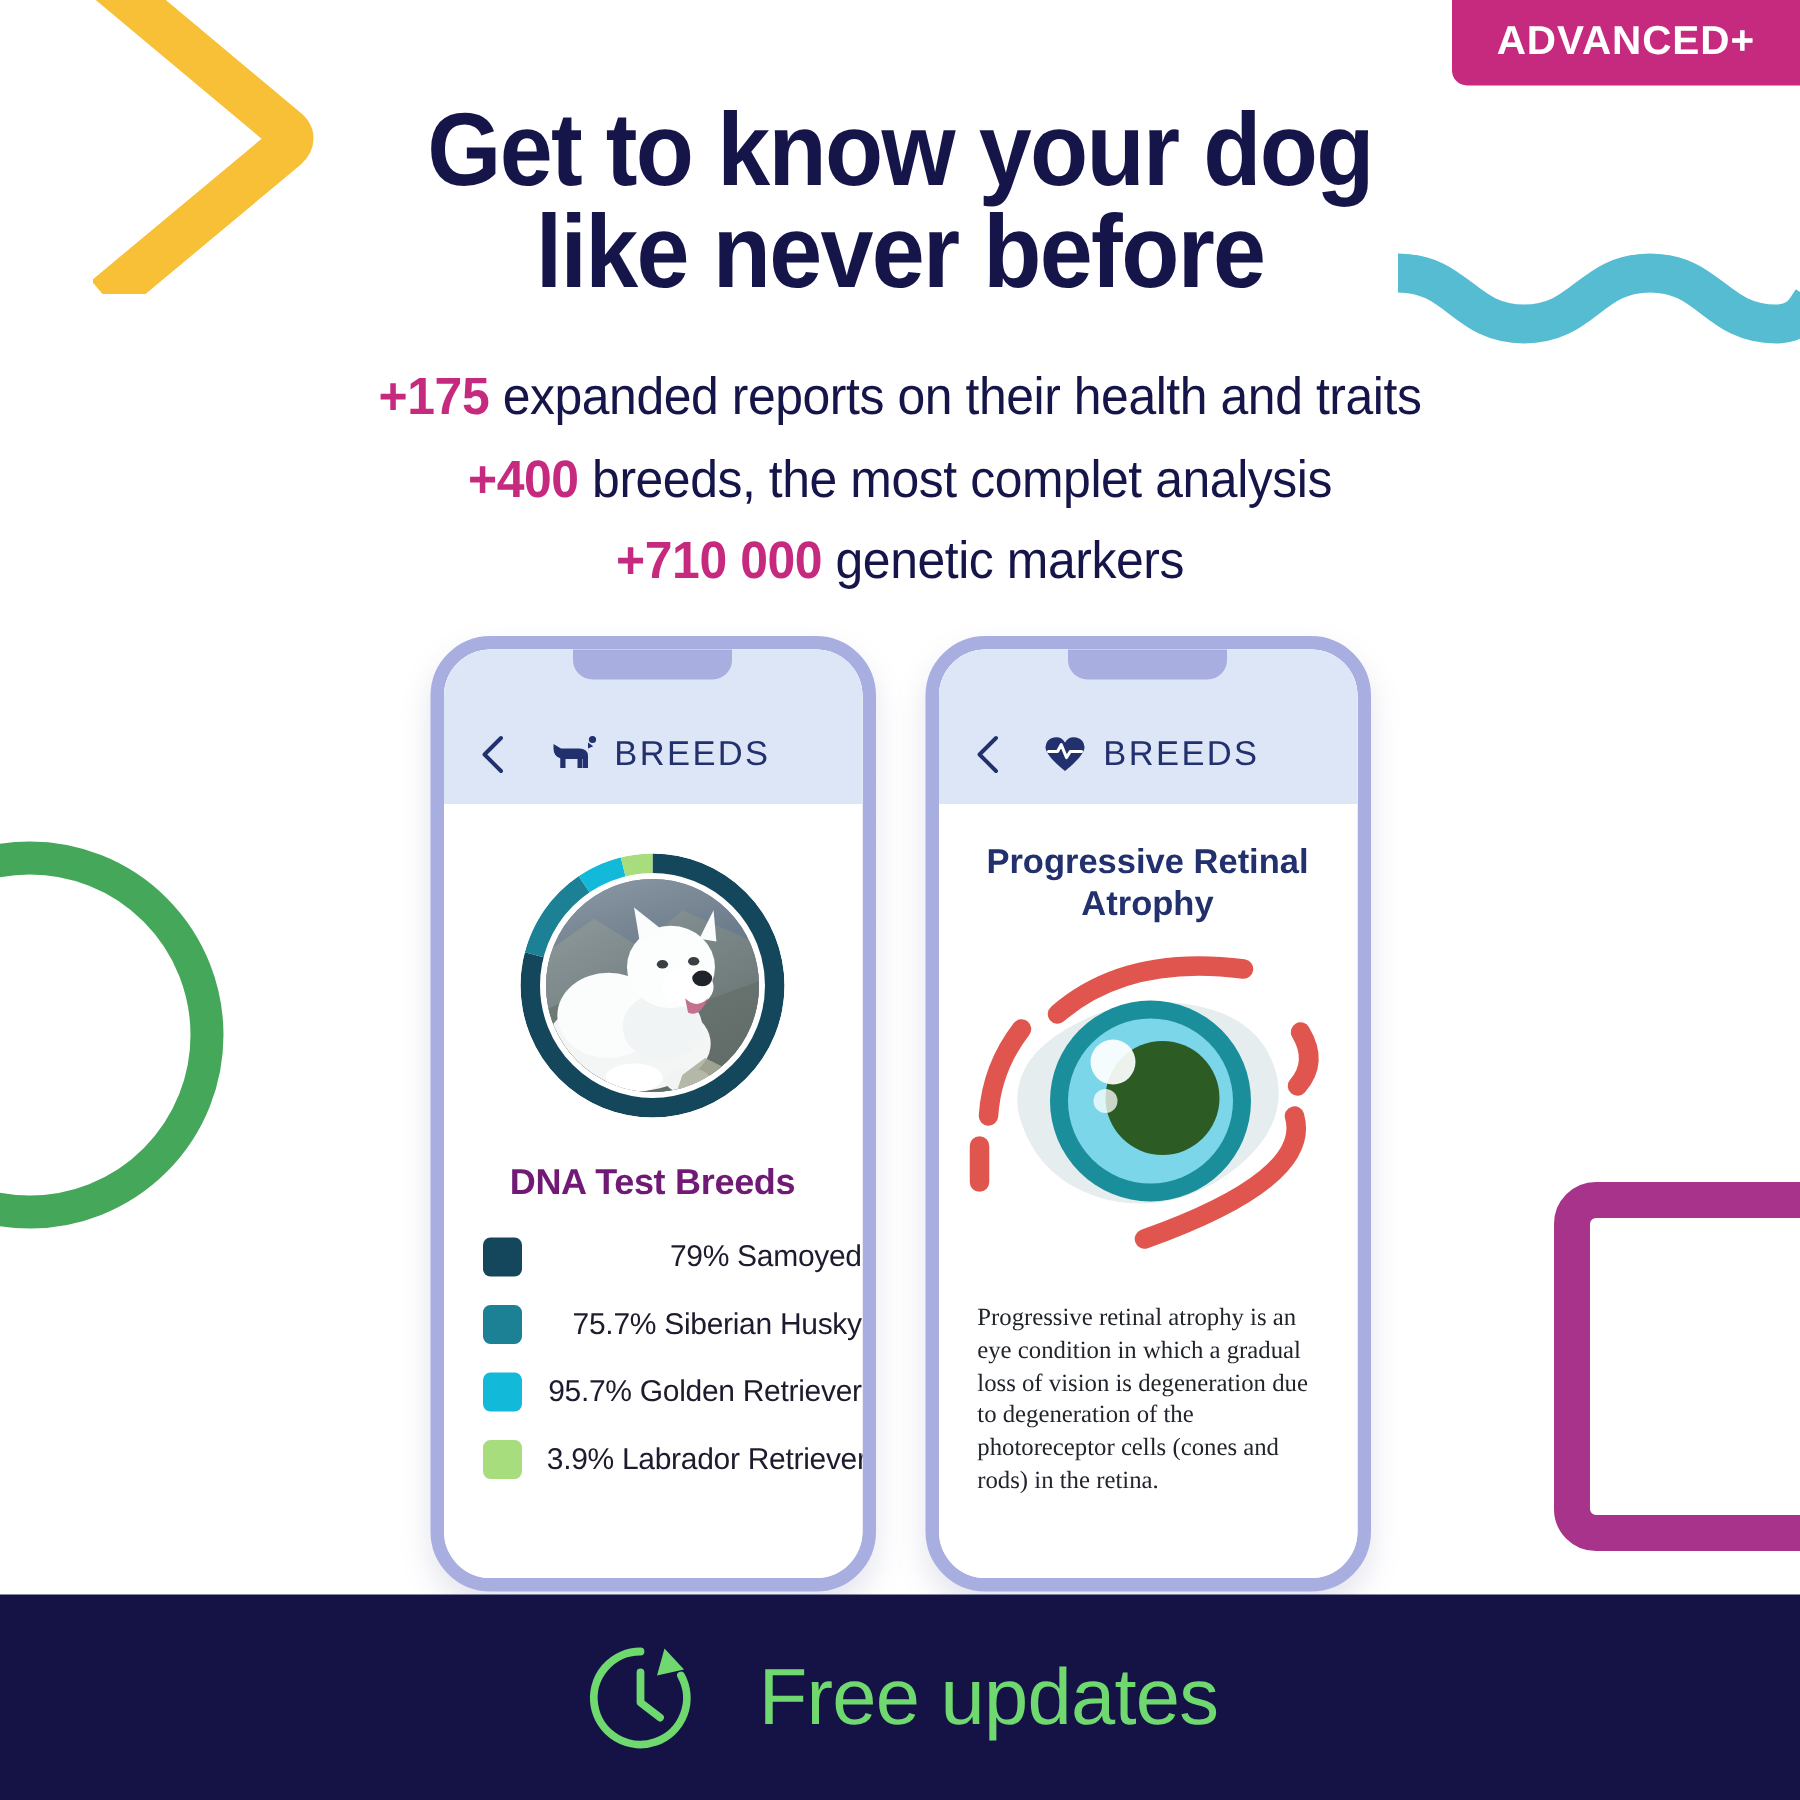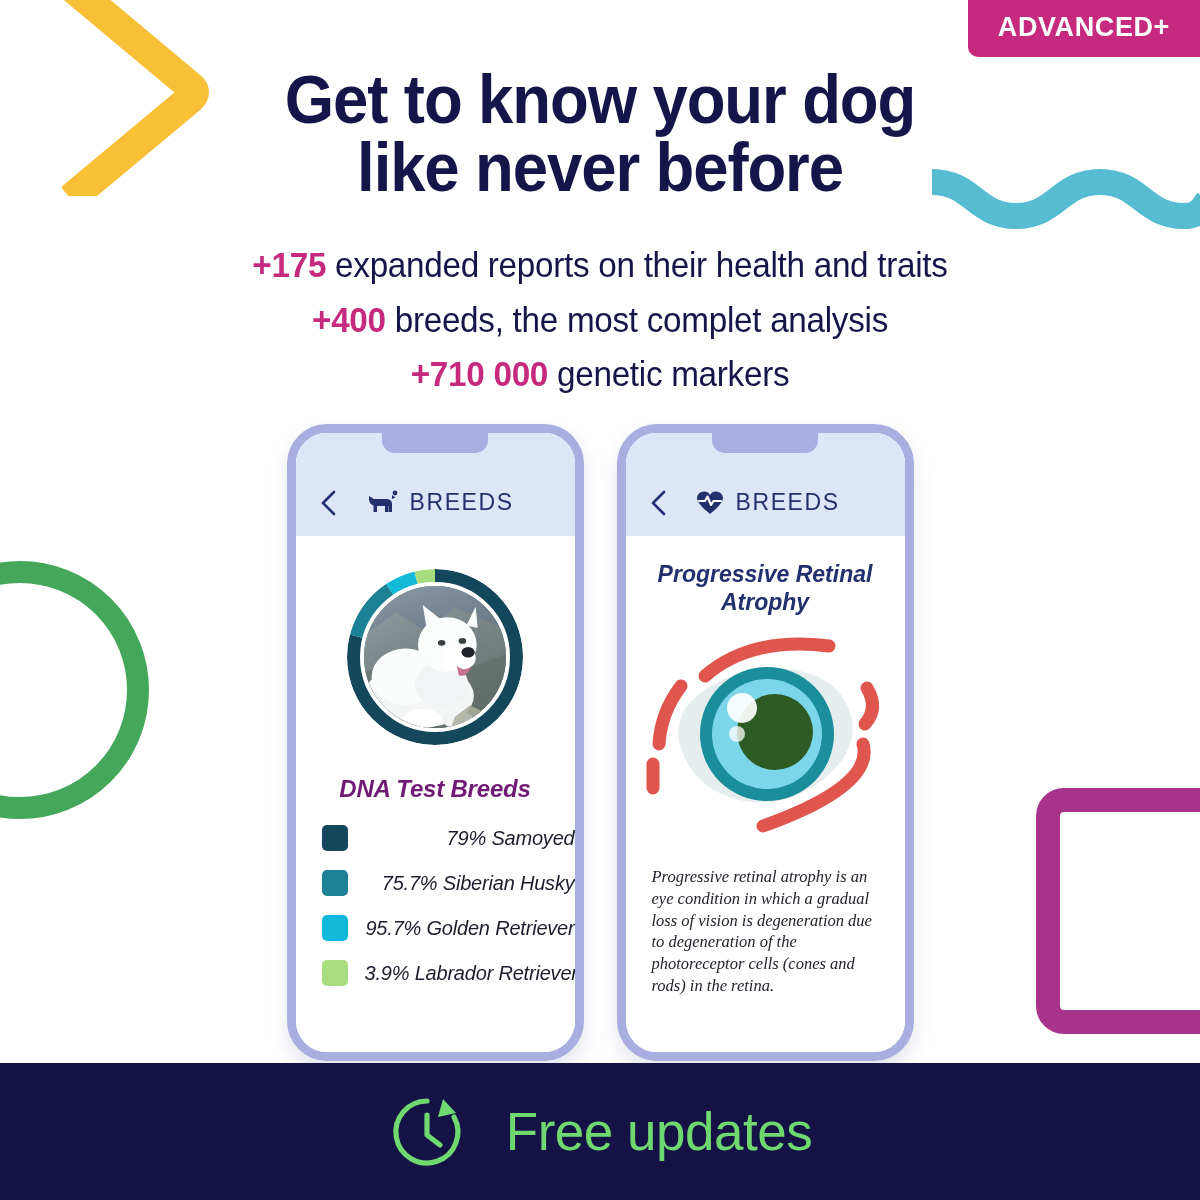--- a/index.html
+++ b/index.html
@@ -119,21 +119,21 @@
   }
   .back-chevron { margin-right: 28px; display: flex; }
   .header-icon  { margin-right: 12px; display: flex; align-items: center; }
   .header-title {
     color: #22306e;
     font-size: 23px;
     font-weight: normal;
     letter-spacing: 1.6px;
   }
 
-  .phone-body { flex: 1; padding: 0; position: relative; font-style: italic; }
+  .phone-body { flex: 1; padding: 0; position: relative; }
 
   
   #dog-avatar {
     width: 176px; height: 176px;
     margin: 33px auto 0 auto;
     position: relative;
   }
   #dog-ring {
     position: absolute; inset: 0;
     border-radius: 50%;

